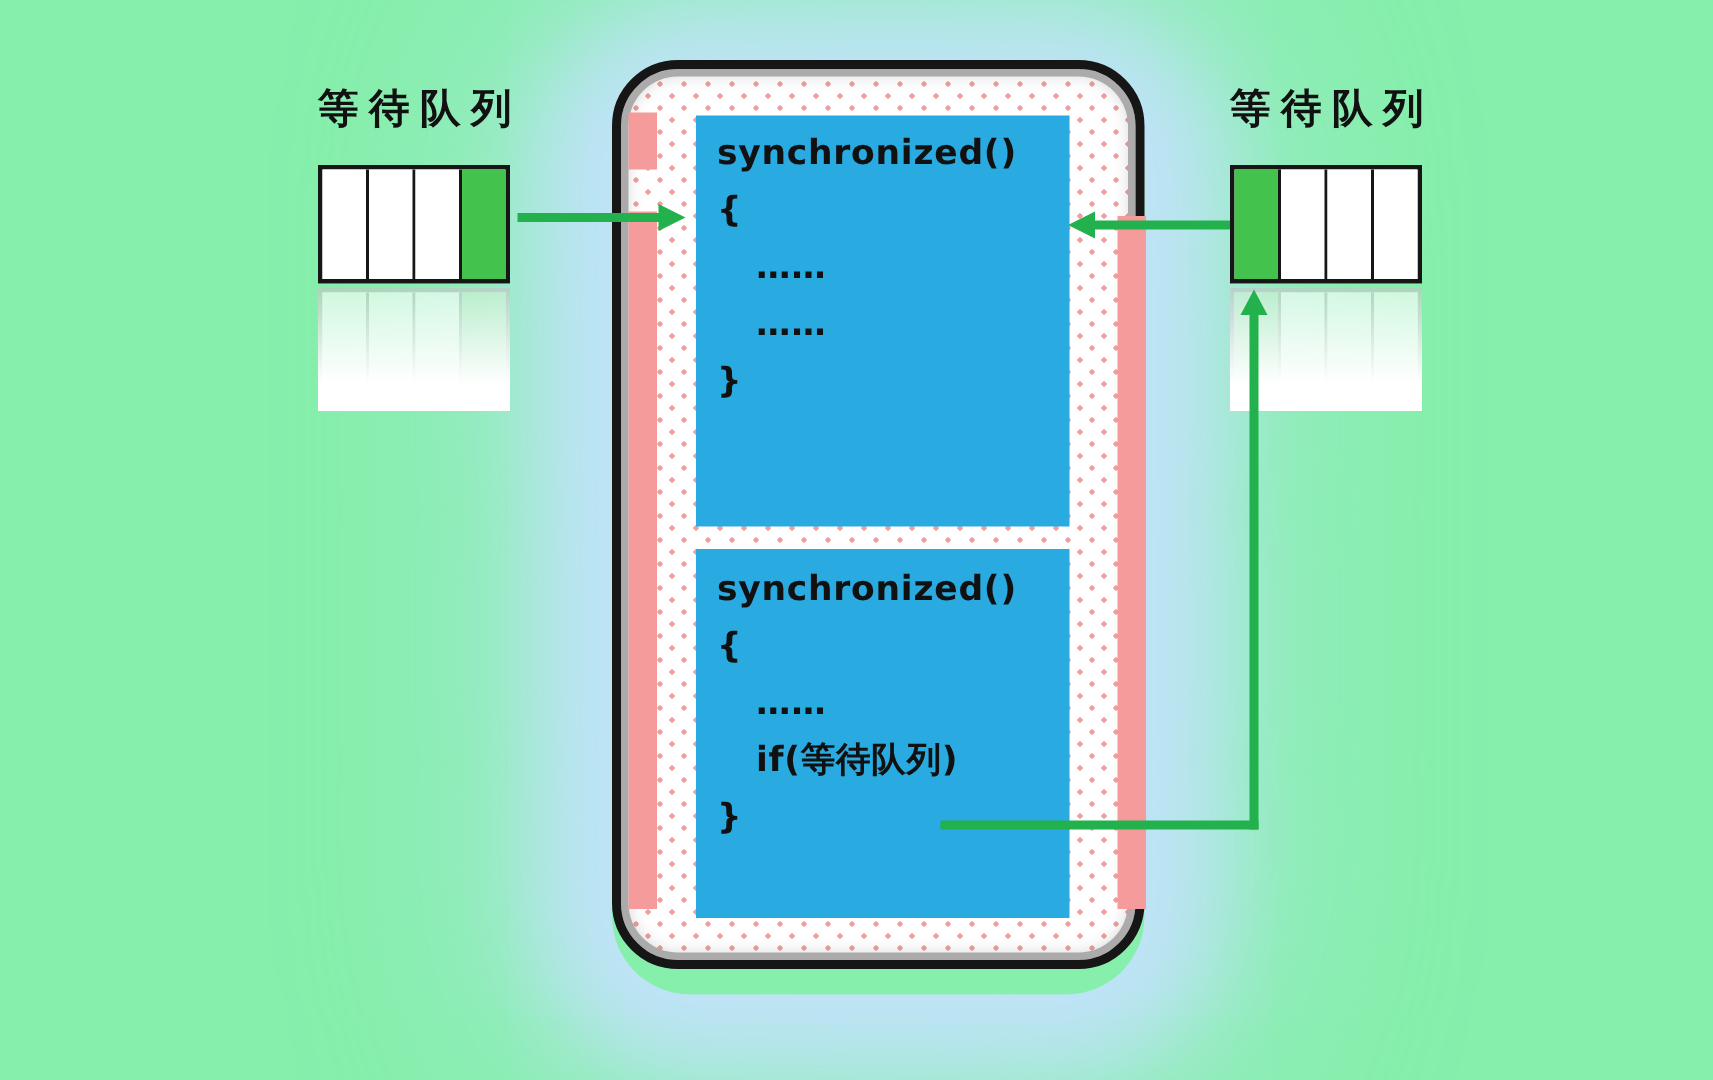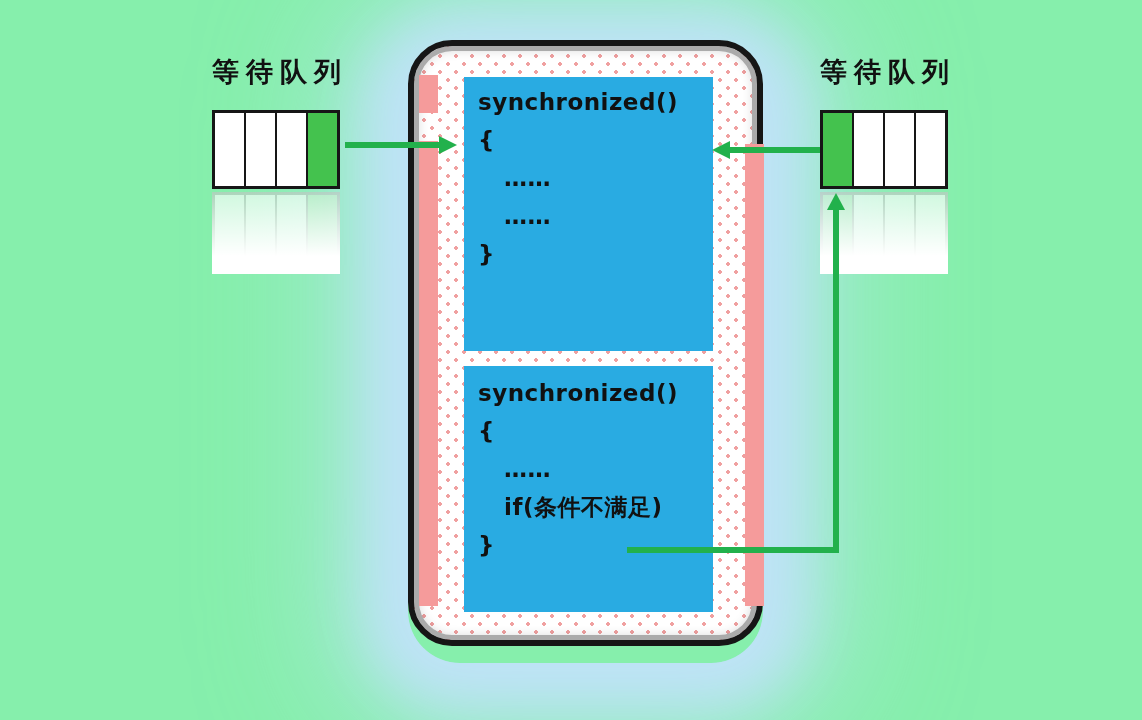--- a/index.html
+++ b/index.html
@@ -107,21 +107,21 @@
       <div class="code-line">{</div>
       <div class="code-line ind1">……</div>
       <div class="code-line ind1">……</div>
       <div class="code-line">}</div>
     </div>
 
     <div class="code-block block2">
       <div class="code-line">synchronized()</div>
       <div class="code-line">{</div>
       <div class="code-line ind1">……</div>
-      <div class="code-line ind1">if(条件不满足)</div>
+      <div class="code-line ind1">if(等待队列)</div>
       <div class="code-line">}</div>
     </div>
   </div>
 
   <div class="arrow-line" style="left:345px;top:142px;width:96px;height:6px;"></div>
   <div class="arrow-head head-right" style="left:439px;top:136px;"></div>
 
   <div class="arrow-head head-left" style="left:712px;top:141px;"></div>
   <div class="arrow-line" style="left:729px;top:147px;width:91px;height:6px;"></div>
 

